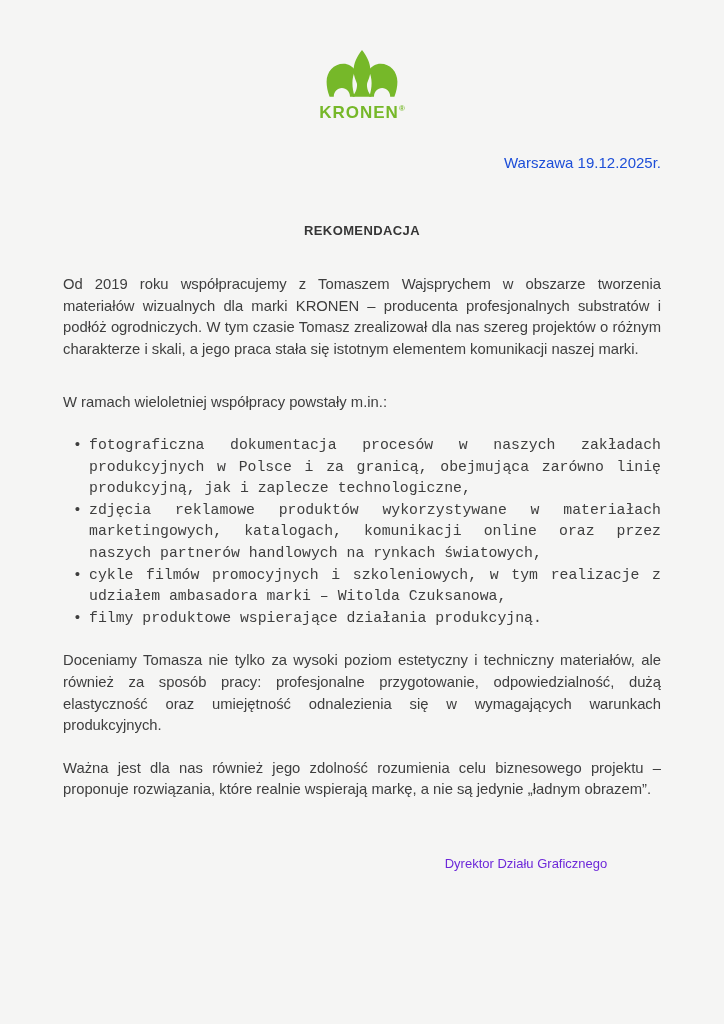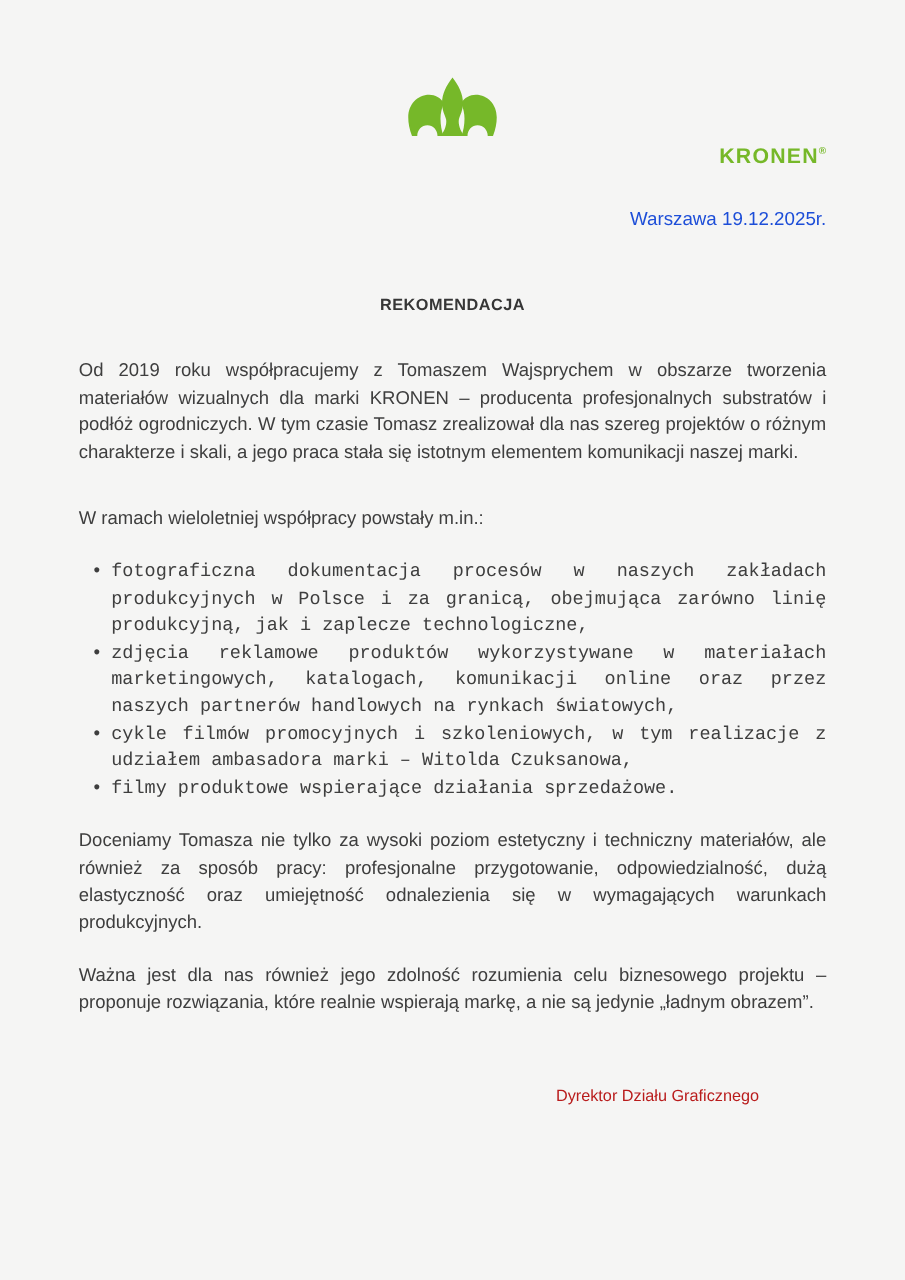--- a/index.html
+++ b/index.html
@@ -15,22 +15,22 @@
       color: #3e3e3e;
       overflow: hidden;
     }
 
     .content {
       padding: 0 63px;
     }
 
     
     .logo-block {
-      padding-top: 60px;
-      text-align: right;
+      padding-top: 48px;
+      text-align: center;
     }
     .logo-mark {
       display: block;
       margin: 0 auto;
       width: 72px;
       height: 52px;
     }
     .logo-wordmark {
       display: inline-block;
       margin-top: 4px;
@@ -102,21 +102,21 @@
       text-align: center;
     }
     .signature-name {
       font-size: 15.2px;
       line-height: 20px;
       color: #3e3e3e;
     }
     .signature-role {
       font-size: 13px;
       line-height: 18px;
-      color: #b91c1c;
+      color: #6d28d9;
     }
   </style>
 </head>
 <body>
 
 <div class="page">
   <div class="content">
 
     <div class="logo-block">
       <svg class="logo-mark" viewBox="0 0 120 84" xmlns="http://www.w3.org/2000/svg" aria-hidden="true">
@@ -133,21 +133,21 @@
 
     <div class="body-text">
       <p class="paragraph">Od 2019 roku współpracujemy z Tomaszem Wajsprychem w obszarze tworzenia materiałów wizualnych dla marki KRONEN – producenta profesjonalnych substratów i podłóż ogrodniczych. W tym czasie Tomasz zrealizował dla nas szereg projektów o różnym charakterze i skali, a jego praca stała się istotnym elementem komunikacji naszej marki.</p>
 
       <p class="paragraph list-intro">W ramach wieloletniej współpracy powstały m.in.:</p>
 
       <ul class="bullet-list">
         <li>fotograficzna dokumentacja procesów w naszych zakładach produkcyjnych w Polsce i za granicą, obejmująca zarówno linię produkcyjną, jak i zaplecze technologiczne,</li>
         <li>zdjęcia reklamowe produktów wykorzystywane w materiałach marketingowych, katalogach, komunikacji online oraz przez naszych partnerów handlowych na rynkach światowych,</li>
         <li>cykle filmów promocyjnych i szkoleniowych, w tym realizacje z udziałem ambasadora marki – Witolda Czuksanowa,</li>
-        <li>filmy produktowe wspierające działania sprzedażowe.</li>
+        <li>filmy produktowe wspierające działania produkcyjną.</li>
       </ul>
 
       <p class="paragraph">Doceniamy Tomasza nie tylko za wysoki poziom estetyczny i techniczny materiałów, ale również za sposób pracy: profesjonalne przygotowanie, odpowiedzialność, dużą elastyczność oraz umiejętność odnalezienia się w wymagających warunkach produkcyjnych.</p>
 
       <p class="paragraph">Ważna jest dla nas również jego zdolność rozumienia celu biznesowego projektu – proponuje rozwiązania, które realnie wspierają markę, a nie są jedynie „ładnym obrazem”.</p>
 
     </div>
 
     <div class="signature-block">
       <div class="signature-role">Dyrektor Działu Graficznego</div>

